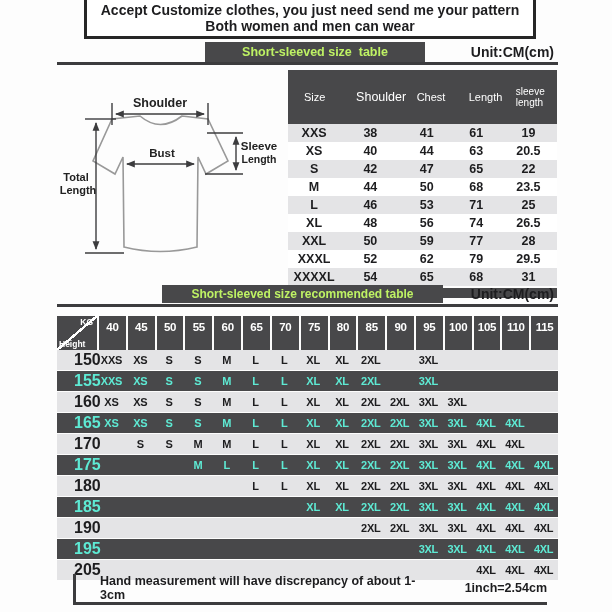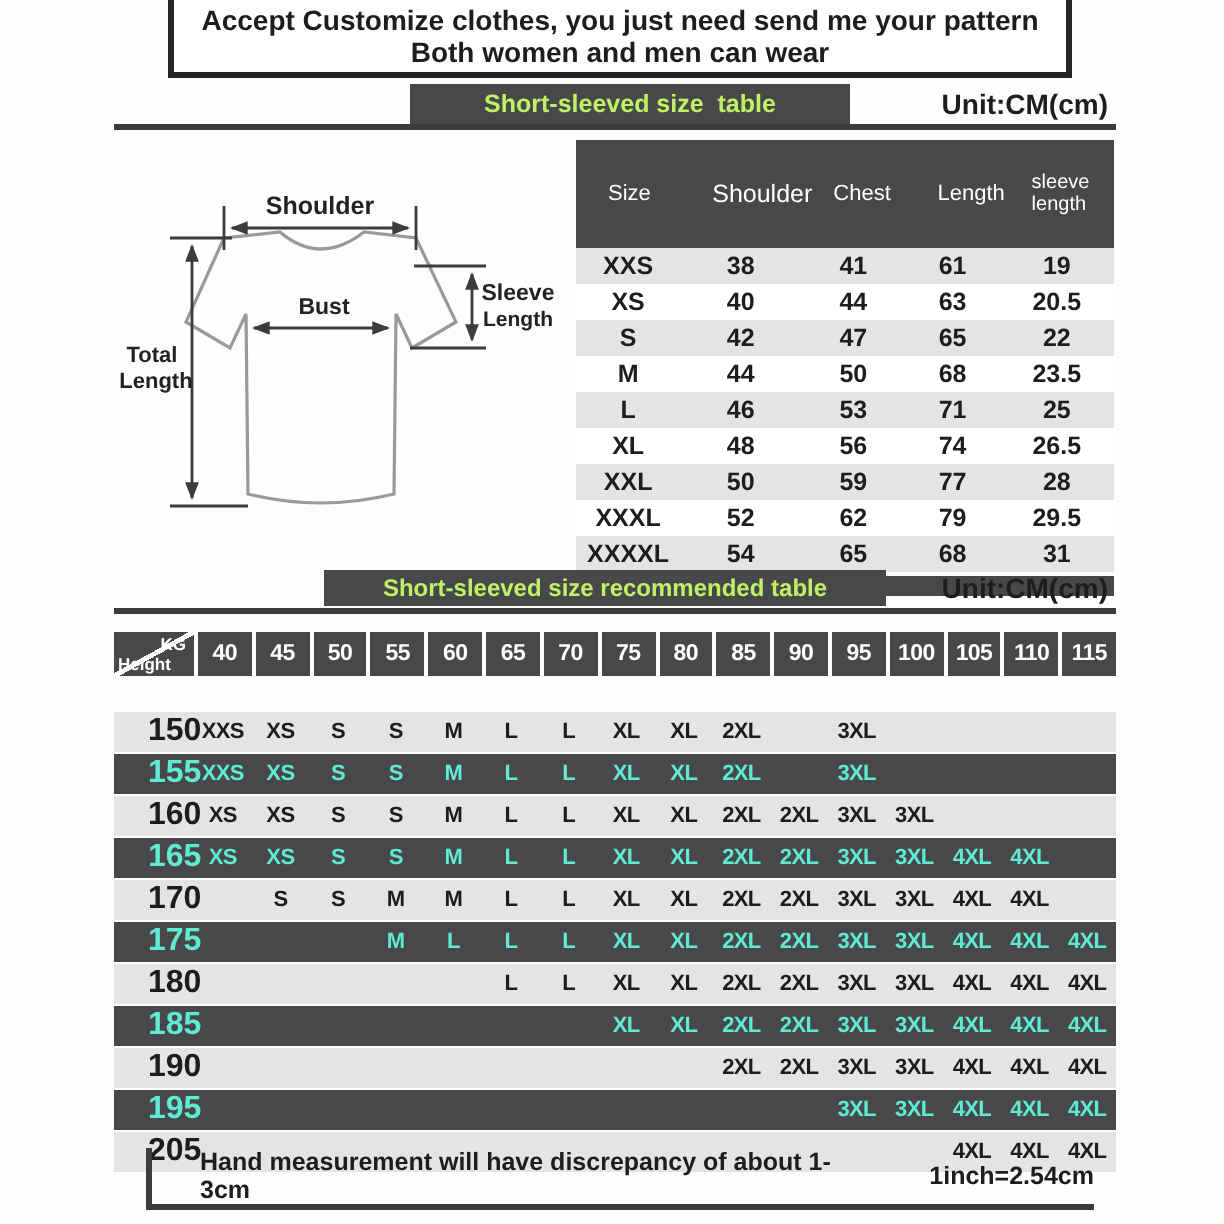--- a/index.html
+++ b/index.html
@@ -30,21 +30,21 @@
   th.col-1{width:24%;font-size:12.5px;}
   th.col-2{width:19%;font-size:11px;}
   th.col-3{width:16%;font-size:11px;}
   th.col-4{width:22%;font-size:10px;}
   table.size-table td{text-align:center;font-weight:bold;font-size:12.5px;height:18px;padding:0;}
   tr.row-gray{background:var(--light);}
   tr.row-white{background:#fff;}
   .size-table-footbar{height:10px;background:var(--dark);margin-top:2px;}
 
   .matrix{position:absolute;left:57px;top:316px;width:501px;}
-  .mheader{display:flex;gap:2px;height:22px;margin-bottom:18px;}
+  .mheader{display:flex;gap:2px;height:34px;margin-bottom:0;}
   .corner{width:40px;position:relative;background-color:var(--dark);
     background-image:linear-gradient(to bottom right,transparent calc(50% - 1.2px),#fff calc(50% - 1.2px),#fff calc(50% + 1.2px),transparent calc(50% + 1.2px));}
   .corner .kg{position:absolute;top:1px;right:4px;color:#fff;font-size:8.5px;font-weight:bold;}
   .corner .hgt{position:absolute;bottom:1px;left:2px;color:#fff;font-size:8.5px;font-weight:bold;}
   .wcell{flex:1;background:var(--dark);color:#fff;font-weight:bold;font-size:11.5px;text-align:center;line-height:22px;letter-spacing:-0.3px;}
   .mrow{display:flex;height:20px;margin-bottom:1px;align-items:center;}
   .mrow.light{background:var(--light);}
   .mrow.dark{background:var(--dark);color:#5eead4;}
   .hcell{width:40px;font-size:16px;font-weight:bold;padding-left:17px;box-sizing:border-box;}
   .scell{flex:1;text-align:center;font-size:11px;font-weight:bold;letter-spacing:-0.3px;}

